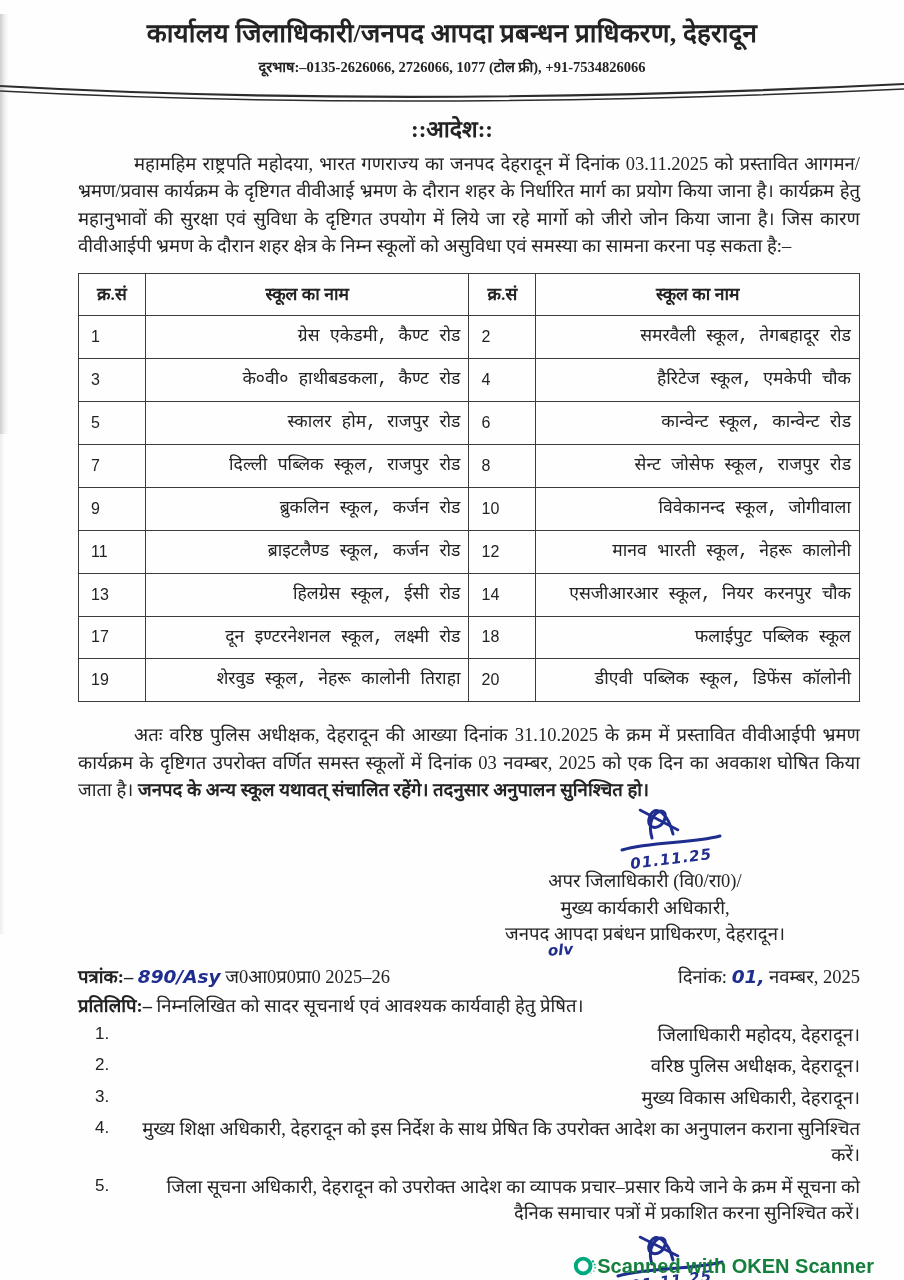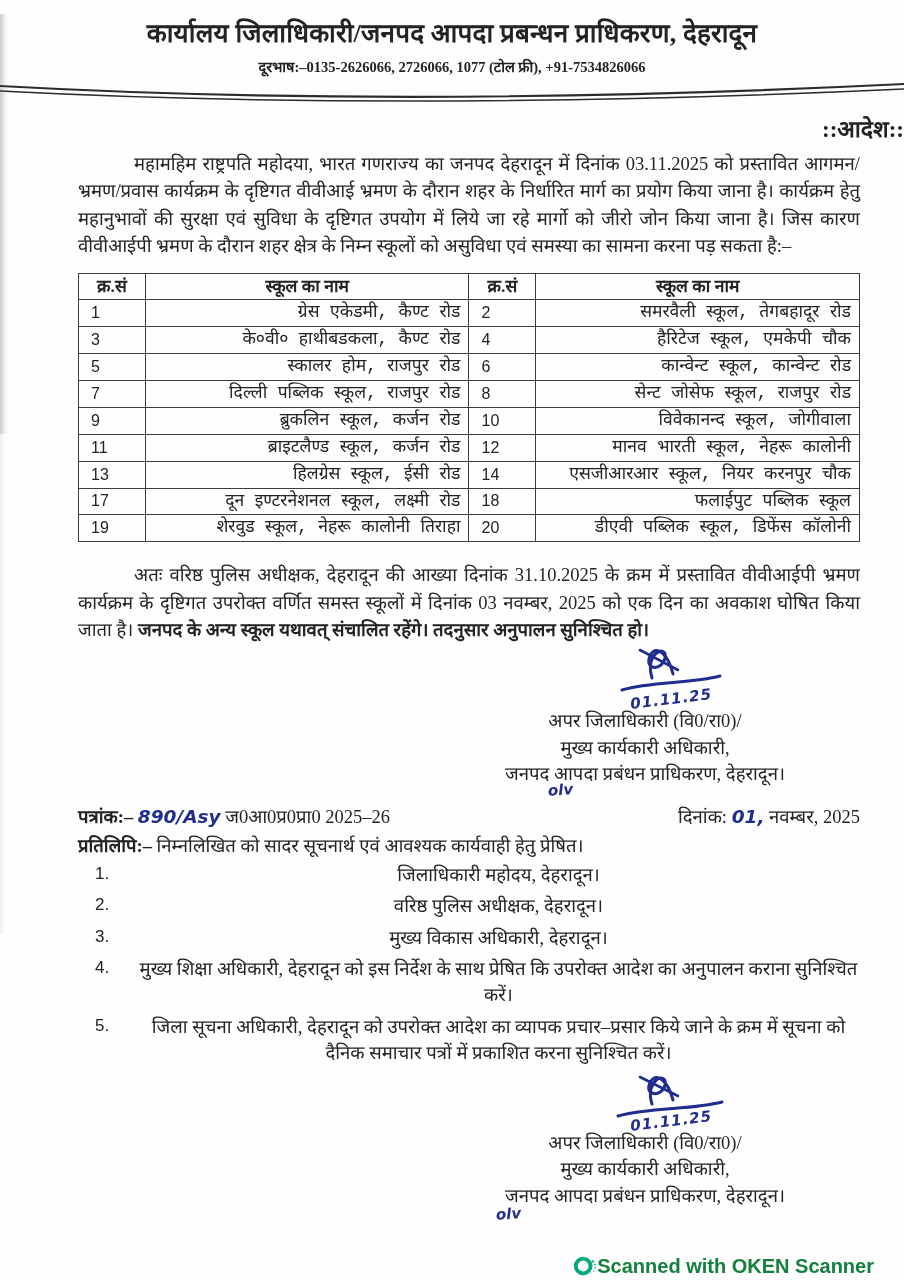--- a/index.html
+++ b/index.html
@@ -13,32 +13,32 @@
   .edge-shade{position:absolute;left:0;top:0;width:9px;height:420px;
     background:linear-gradient(to right,rgba(80,80,80,.28),rgba(120,120,120,.08) 60%,transparent);
     pointer-events:none;}
   .edge-shade2{position:absolute;left:0;top:420px;width:5px;height:500px;
     background:linear-gradient(to right,rgba(120,120,120,.12),transparent);pointer-events:none;}
 
   
   .office-title{margin:14px 40px 0;text-align:center;font-size:26px;font-weight:700;letter-spacing:.2px;}
   .phone-line{margin:6px 0 2px;text-align:center;font-size:14.5px;font-weight:700;}
   .rule-svg{display:block;margin-top:4px;width:904px;height:24px;}
-  .order-heading{margin:8px 0 0;text-align:right;font-size:23px;font-weight:700;}
+  .order-heading{margin:8px 0 0;text-align:center;font-size:23px;font-weight:700;}
 
   
   .para{margin:20px 44px 0 78px;font-size:18.5px;line-height:1.48;text-align:justify;}
   .para.first{margin-top:7px;}
   .indent{display:inline-block;width:56px;}
   .bold{font-weight:700;}
 
   
   table.schools{border-collapse:collapse;margin:12px 44px 0 78px;width:782px;
     font-size:17.5px;line-height:1.25;}
-  table.schools th,table.schools td{border:1.6px solid #3c3c3c;padding:2px 8px;vertical-align:middle;}
+  table.schools th,table.schools td{border:1.6px solid #3c3c3c;padding:10px 8px;vertical-align:middle;}
   table.schools th{font-weight:700;text-align:center;font-size:17.5px;}
   table.schools td.sn{width:48px;text-align:left;padding-left:12px;font-family:"Liberation Sans",sans-serif;font-size:16px;}
   table.schools td.name{width:330px;text-align:right;font-family:Liberation Mono, monospace;}
 
   
   .sig-block{width:430px;margin:0 44px 0 auto;text-align:center;font-size:18.5px;line-height:1.42;position:relative;}
   .sig-scrawl{position:relative;height:64px;}
   .sig-scrawl svg{position:absolute;left:50%;transform:translateX(-34%);top:0;}
   .hand{color:#1f2d8f;font-family:"DejaVu Sans",sans-serif;font-style:italic;}
   .hand-date{position:absolute;left:50%;transform:translateX(-18%) rotate(-7deg);bottom:-2px;
@@ -49,21 +49,21 @@
 
   
   .ref-row{display:flex;justify-content:space-between;align-items:baseline;
     margin:10px 44px 0 78px;font-size:18.5px;}
   .ref-left .lbl{font-weight:700;}
   .ref-right{margin-top:6px;}
   .copy-intro{margin:4px 44px 0 78px;font-size:18.5px;}
   ol.copy-list{list-style:none;margin:4px 44px 0 95px;padding:0;font-size:18.5px;line-height:1.42;}
   ol.copy-list li{display:flex;margin:5px 0;}
   ol.copy-list .num{width:42px;flex:0 0 42px;font-family:"Liberation Sans",sans-serif;font-size:17px;}
-  ol.copy-list .txt{flex:1;text-align:center;}
+  ol.copy-list .txt{flex:1;text-align:right;}
 
   
   .scan-footer{position:absolute;right:30px;bottom:16px;display:flex;align-items:center;
     font-family:"Liberation Sans","DejaVu Sans",sans-serif;font-size:20px;font-weight:600;color:#15803d;}
   .oken-icon{width:24px;height:24px;}
 </style>
 </head>
 <body>
 
 <div class="page">

